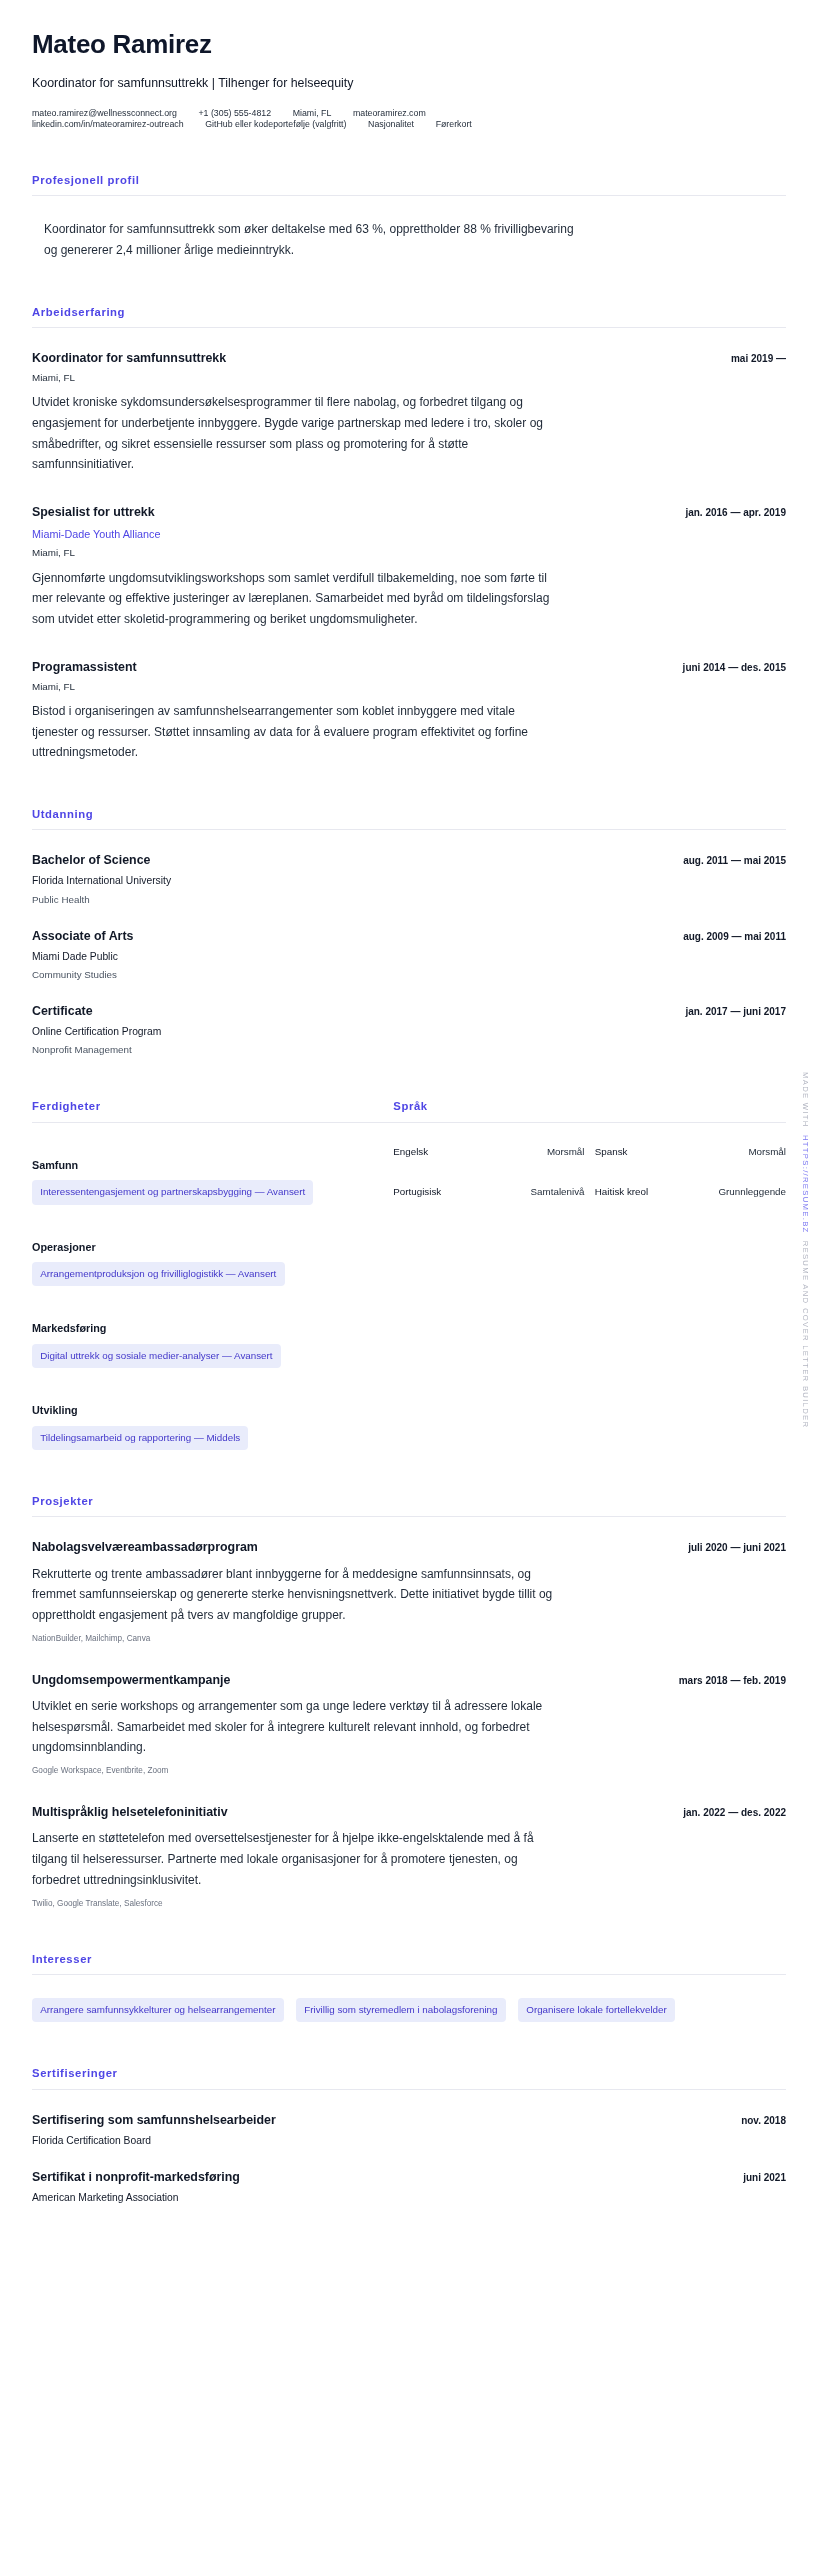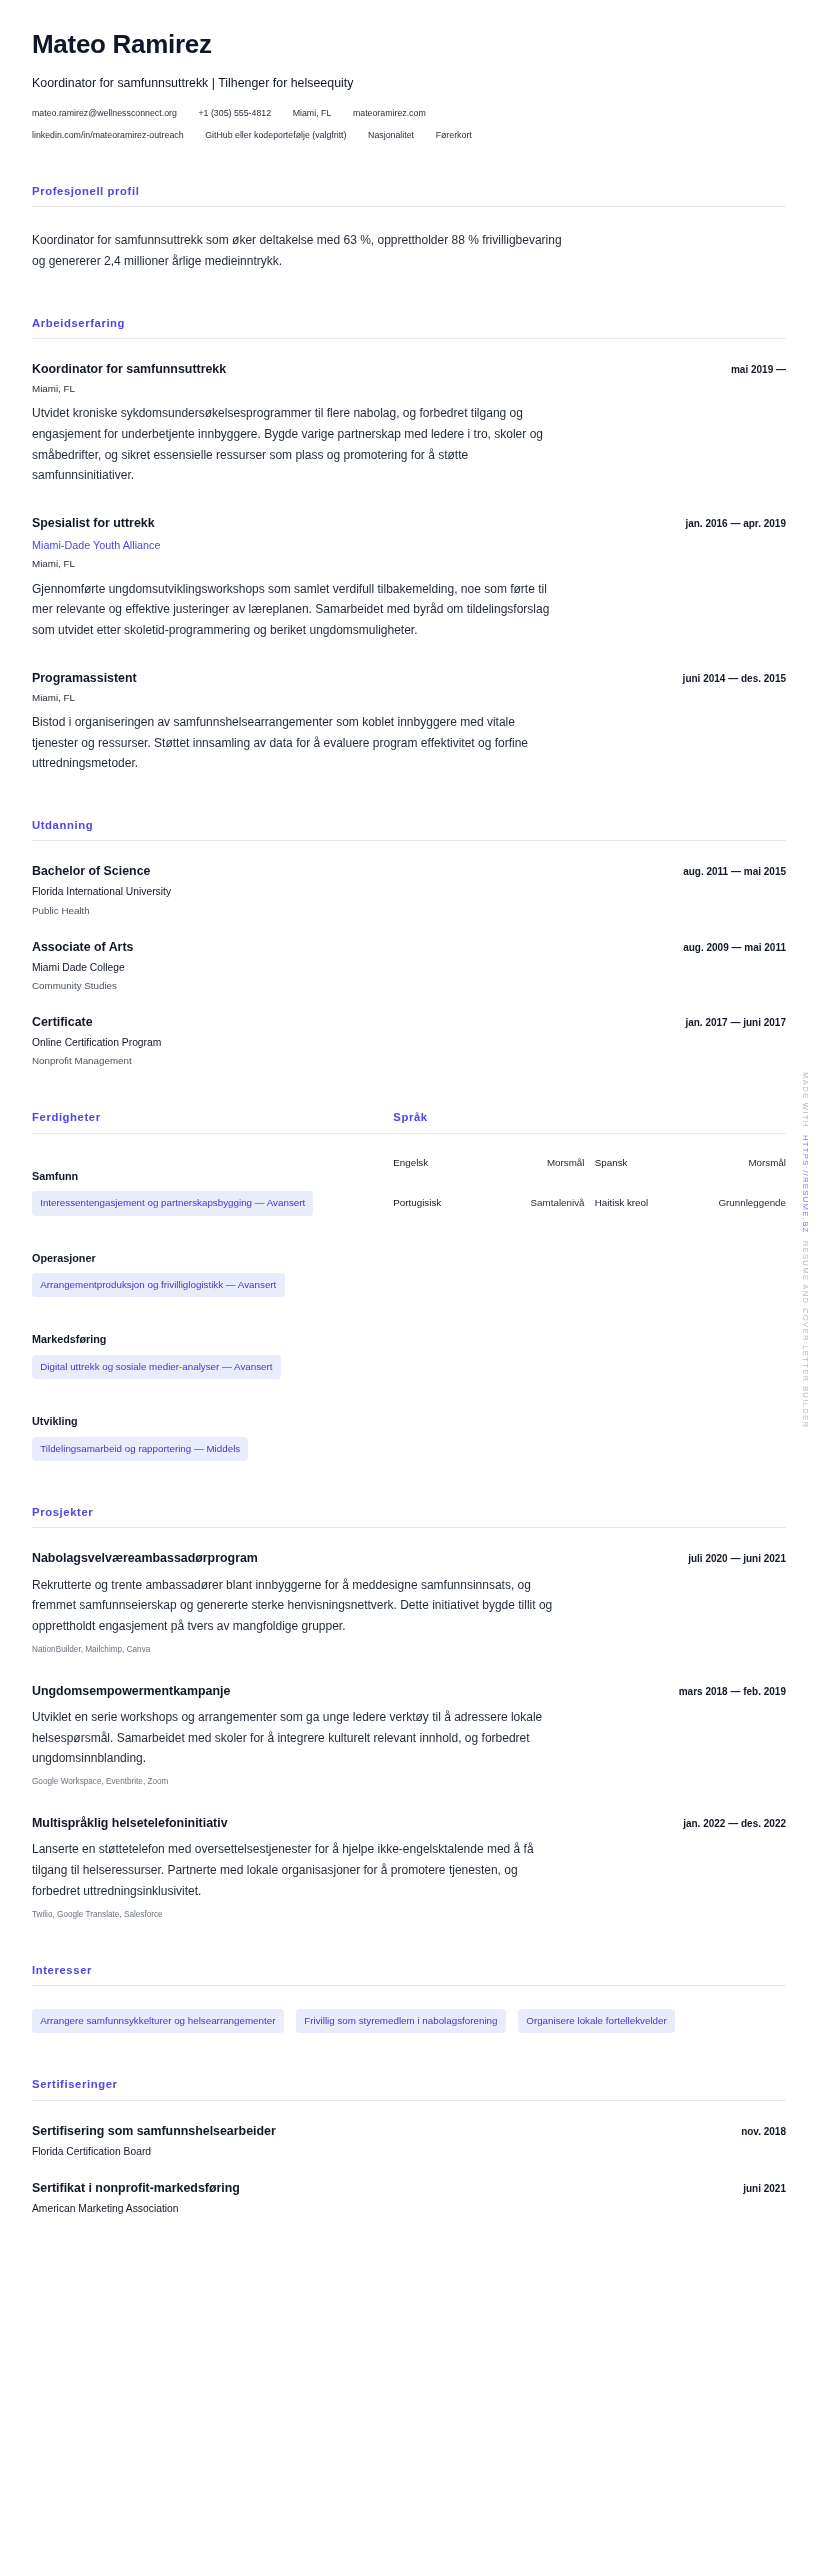--- a/index.html
+++ b/index.html
@@ -19,21 +19,21 @@
     position:relative;
     width:818px;
     min-height:2636px;
     padding:30px 32px 24px 32px;
     background:#ffffff;
   }
   
   h1.name{margin:0;font-size:26px;line-height:1.12;font-weight:700;letter-spacing:-0.3px;color:#0f172a;}
   .tagline{margin-top:16.5px;font-size:12.4px;color:#111827;}
   .contact-row{margin-top:18.5px;display:flex;flex-wrap:wrap;gap:7.2px 21.6px;font-size:8.8px;color:#1f2937;}
-  .contact-row + .contact-row{margin-top:12px;}
+  .contact-row + .contact-row{margin-top:1px;}
   
   .section{margin-top:45px;}
   .section-title{
     margin:0 0 23px 0;
     font-size:11.3px;font-weight:700;letter-spacing:0.6px;
     color:var(--accent);
     padding-bottom:9.3px;border-bottom:1px solid var(--rule);
   }
   
   .entry{margin-bottom:30px;}
@@ -101,21 +101,21 @@
   <span class="contact-item">GitHub eller kodeportefølje (valgfritt)</span>
 
   <span class="contact-item">Nasjonalitet</span>
 
   <span class="contact-item">Førerkort</span>
 </div>
   </header>
 
   <section class="section">
     <h2 class="section-title">Profesjonell profil</h2>
-    <p class="entry-desc" style="margin-top:0;max-width:546px;">Koordinator for samfunnsuttrekk som øker deltakelse med 63 %, opprettholder 88 % frivilligbevaring og genererer 2,4 millioner årlige medieinntrykk.</p>
+    <p class="entry-desc" style="margin-top:0;max-width:546px;margin-left:12px;">Koordinator for samfunnsuttrekk som øker deltakelse med 63 %, opprettholder 88 % frivilligbevaring og genererer 2,4 millioner årlige medieinntrykk.</p>
   </section>
 
   <section class="section">
     <h2 class="section-title">Arbeidserfaring</h2>
     <div>
   <article class="entry">
     <div class="entry-head">
       <h3>Koordinator for samfunnsuttrekk</h3>
       <span class="entry-date">mai 2019 —</span>
     </div>
@@ -154,21 +154,21 @@
     </div>
     <div class="entry-school">Florida International University</div>
     <div class="entry-field">Public Health</div>
   </article>
 
   <article class="entry entry-sm">
     <div class="entry-head">
       <h3>Associate of Arts</h3>
       <span class="entry-date">aug. 2009 — mai 2011</span>
     </div>
-    <div class="entry-school">Miami Dade College</div>
+    <div class="entry-school">Miami Dade Public</div>
     <div class="entry-field">Community Studies</div>
   </article>
 
   <article class="entry entry-sm">
     <div class="entry-head">
       <h3>Certificate</h3>
       <span class="entry-date">jan. 2017 — juni 2017</span>
     </div>
     <div class="entry-school">Online Certification Program</div>
     <div class="entry-field">Nonprofit Management</div>

